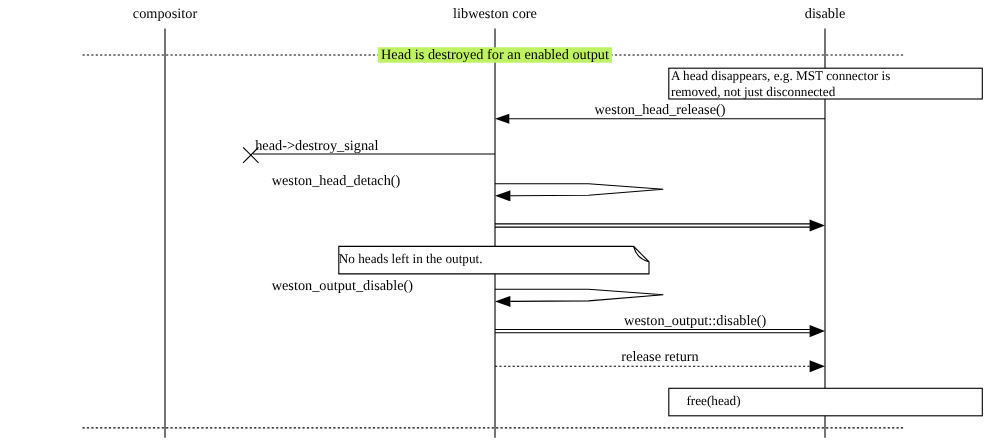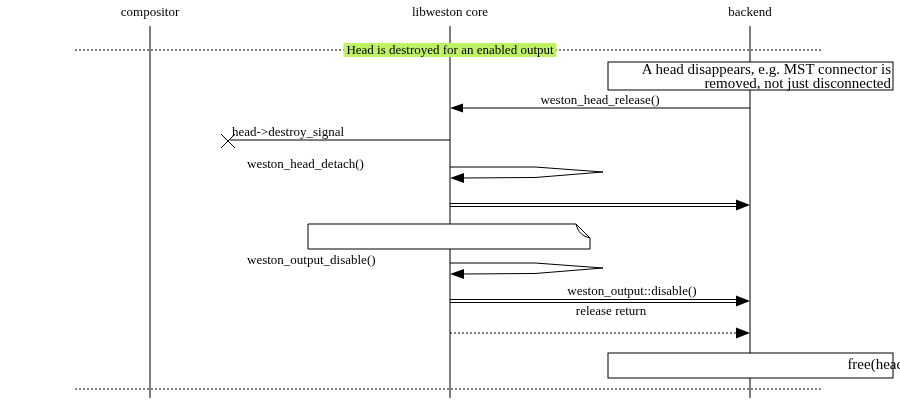--- a/index.html
+++ b/index.html
@@ -26,23 +26,23 @@
     left:450px;
     transform:translateX(-50%);
     background:#bef264;
     padding:0 3px;
     font-size:13px;
     line-height:14px;
     white-space:nowrap;
   }
   .note-text{
     position:absolute;
-    font-size:15px;
+    font-size:12px;
     line-height:13.5px;
-    text-align:right;
+    text-align:left;
   }
 </style>
 </head>
 <body>
 
 <div id="canvas">
 
   <svg id="shapes" width="900" height="403" viewBox="0 0 900 403">
 
     <line x1="150" y1="26" x2="150" y2="398" stroke="#000" stroke-width="1"></line>
@@ -79,30 +79,31 @@
     <line x1="450" y1="333" x2="737" y2="333" stroke="#000" stroke-width="1" stroke-dasharray="2 2"></line>
     <polygon points="750,333 736,327.5 736,338.5" fill="#000"></polygon>
 
     <rect x="608" y="62" width="285" height="28" fill="#fff" stroke="#000" stroke-width="1"></rect>
 
     <rect x="608" y="353" width="285" height="25" fill="#fff" stroke="#000" stroke-width="1"></rect>
   </svg>
 
   <div class="lbl center" style="left:75px;top:5px;width:150px;">compositor</div>
   <div class="lbl center" style="left:375px;top:5px;width:150px;">libweston core</div>
-  <div class="lbl center" style="left:675px;top:5px;width:150px;">backend</div>
+  <div class="lbl center" style="left:675px;top:5px;width:150px;">disable</div>
 
   <div class="divider-lbl" style="top:43px;">Head is destroyed for an enabled output</div>
 
   <div class="note-text" style="left:610px;top:63px;width:281px;">
     <div>A head disappears, e.g. MST connector is</div>
     <div>removed, not just disconnected</div>
   </div>
+  <div class="note-text" style="left:308px;top:229px;width:278px;">No heads left in the output.</div>
   <div class="note-text" style="left:608px;top:358px;width:285px;margin-left:16px;">free(head)</div>
 
   <div class="lbl center" style="left:450px;top:93px;width:300px;">weston_head_release()</div>
   <div class="lbl" style="left:232px;top:125px;">head-&gt;destroy_signal</div>
   <div class="lbl right" style="left:247px;top:157px;width:200px;">weston_head_detach()</div>
   <div class="lbl right" style="left:247px;top:253px;width:200px;">weston_output_disable()</div>
   <div class="lbl center" style="left:450px;top:284px;width:300px;margin-left:32px;">weston_output::disable()</div>
-  <div class="lbl center" style="left:450px;top:304px;width:300px;padding-left:11px;">release return</div>
+  <div class="lbl center" style="left:450px;top:317px;width:300px;">release return</div>
 
 </div>
 
 </body></html>

